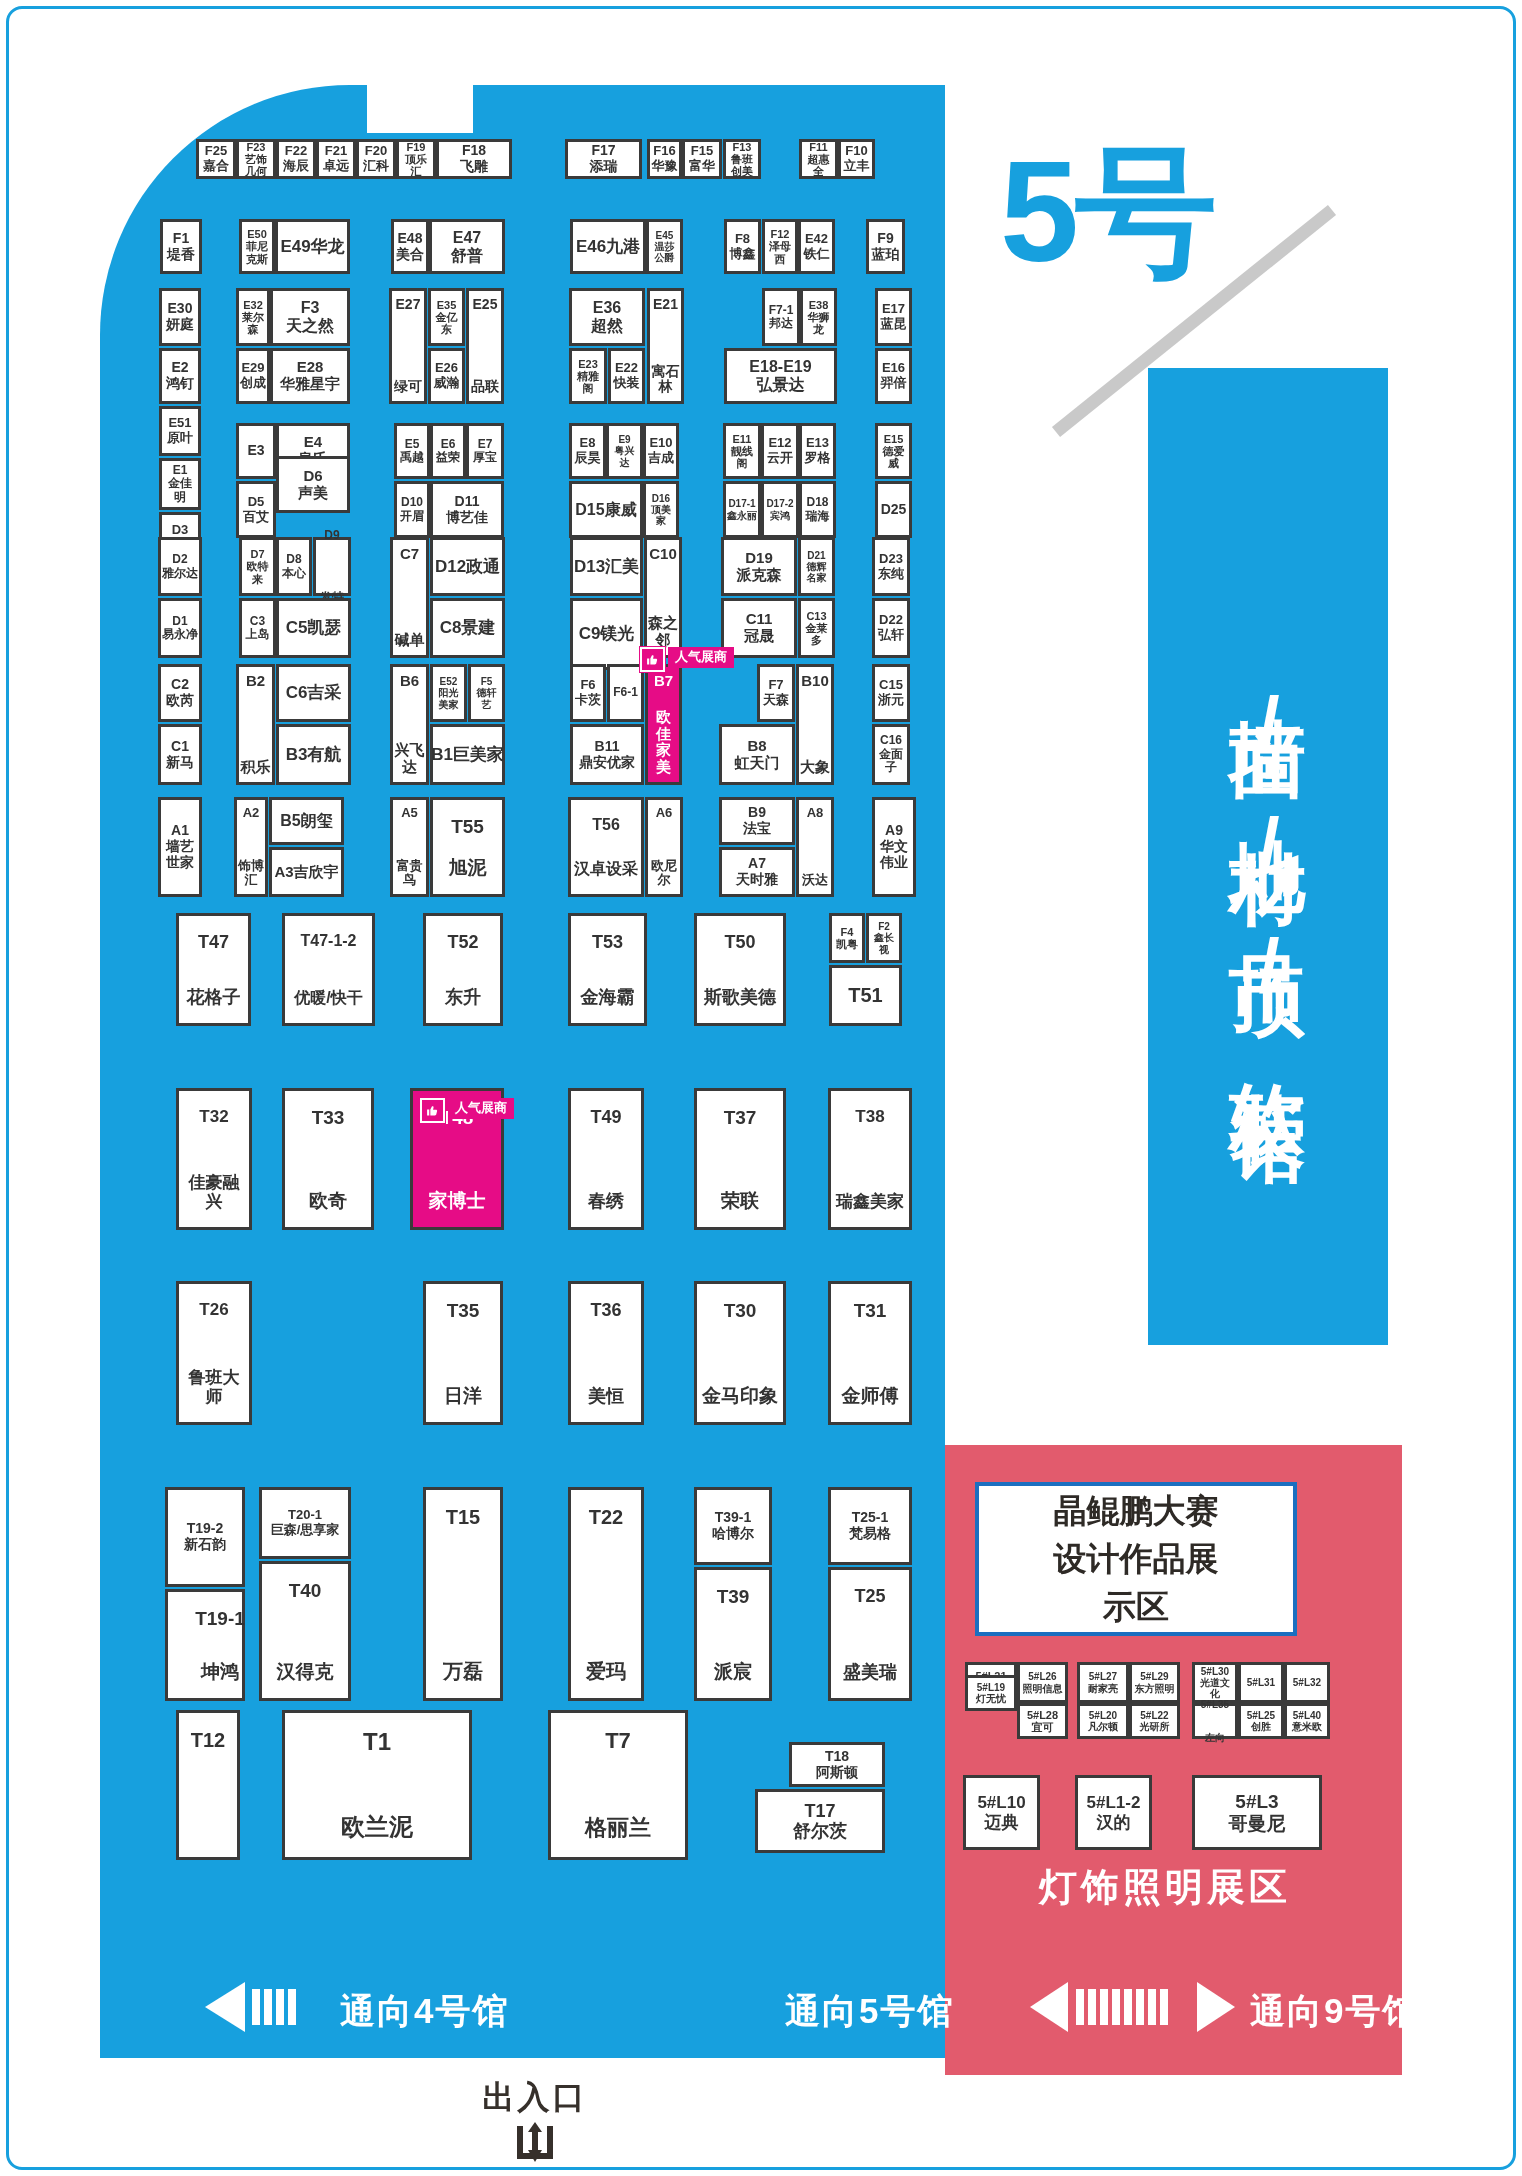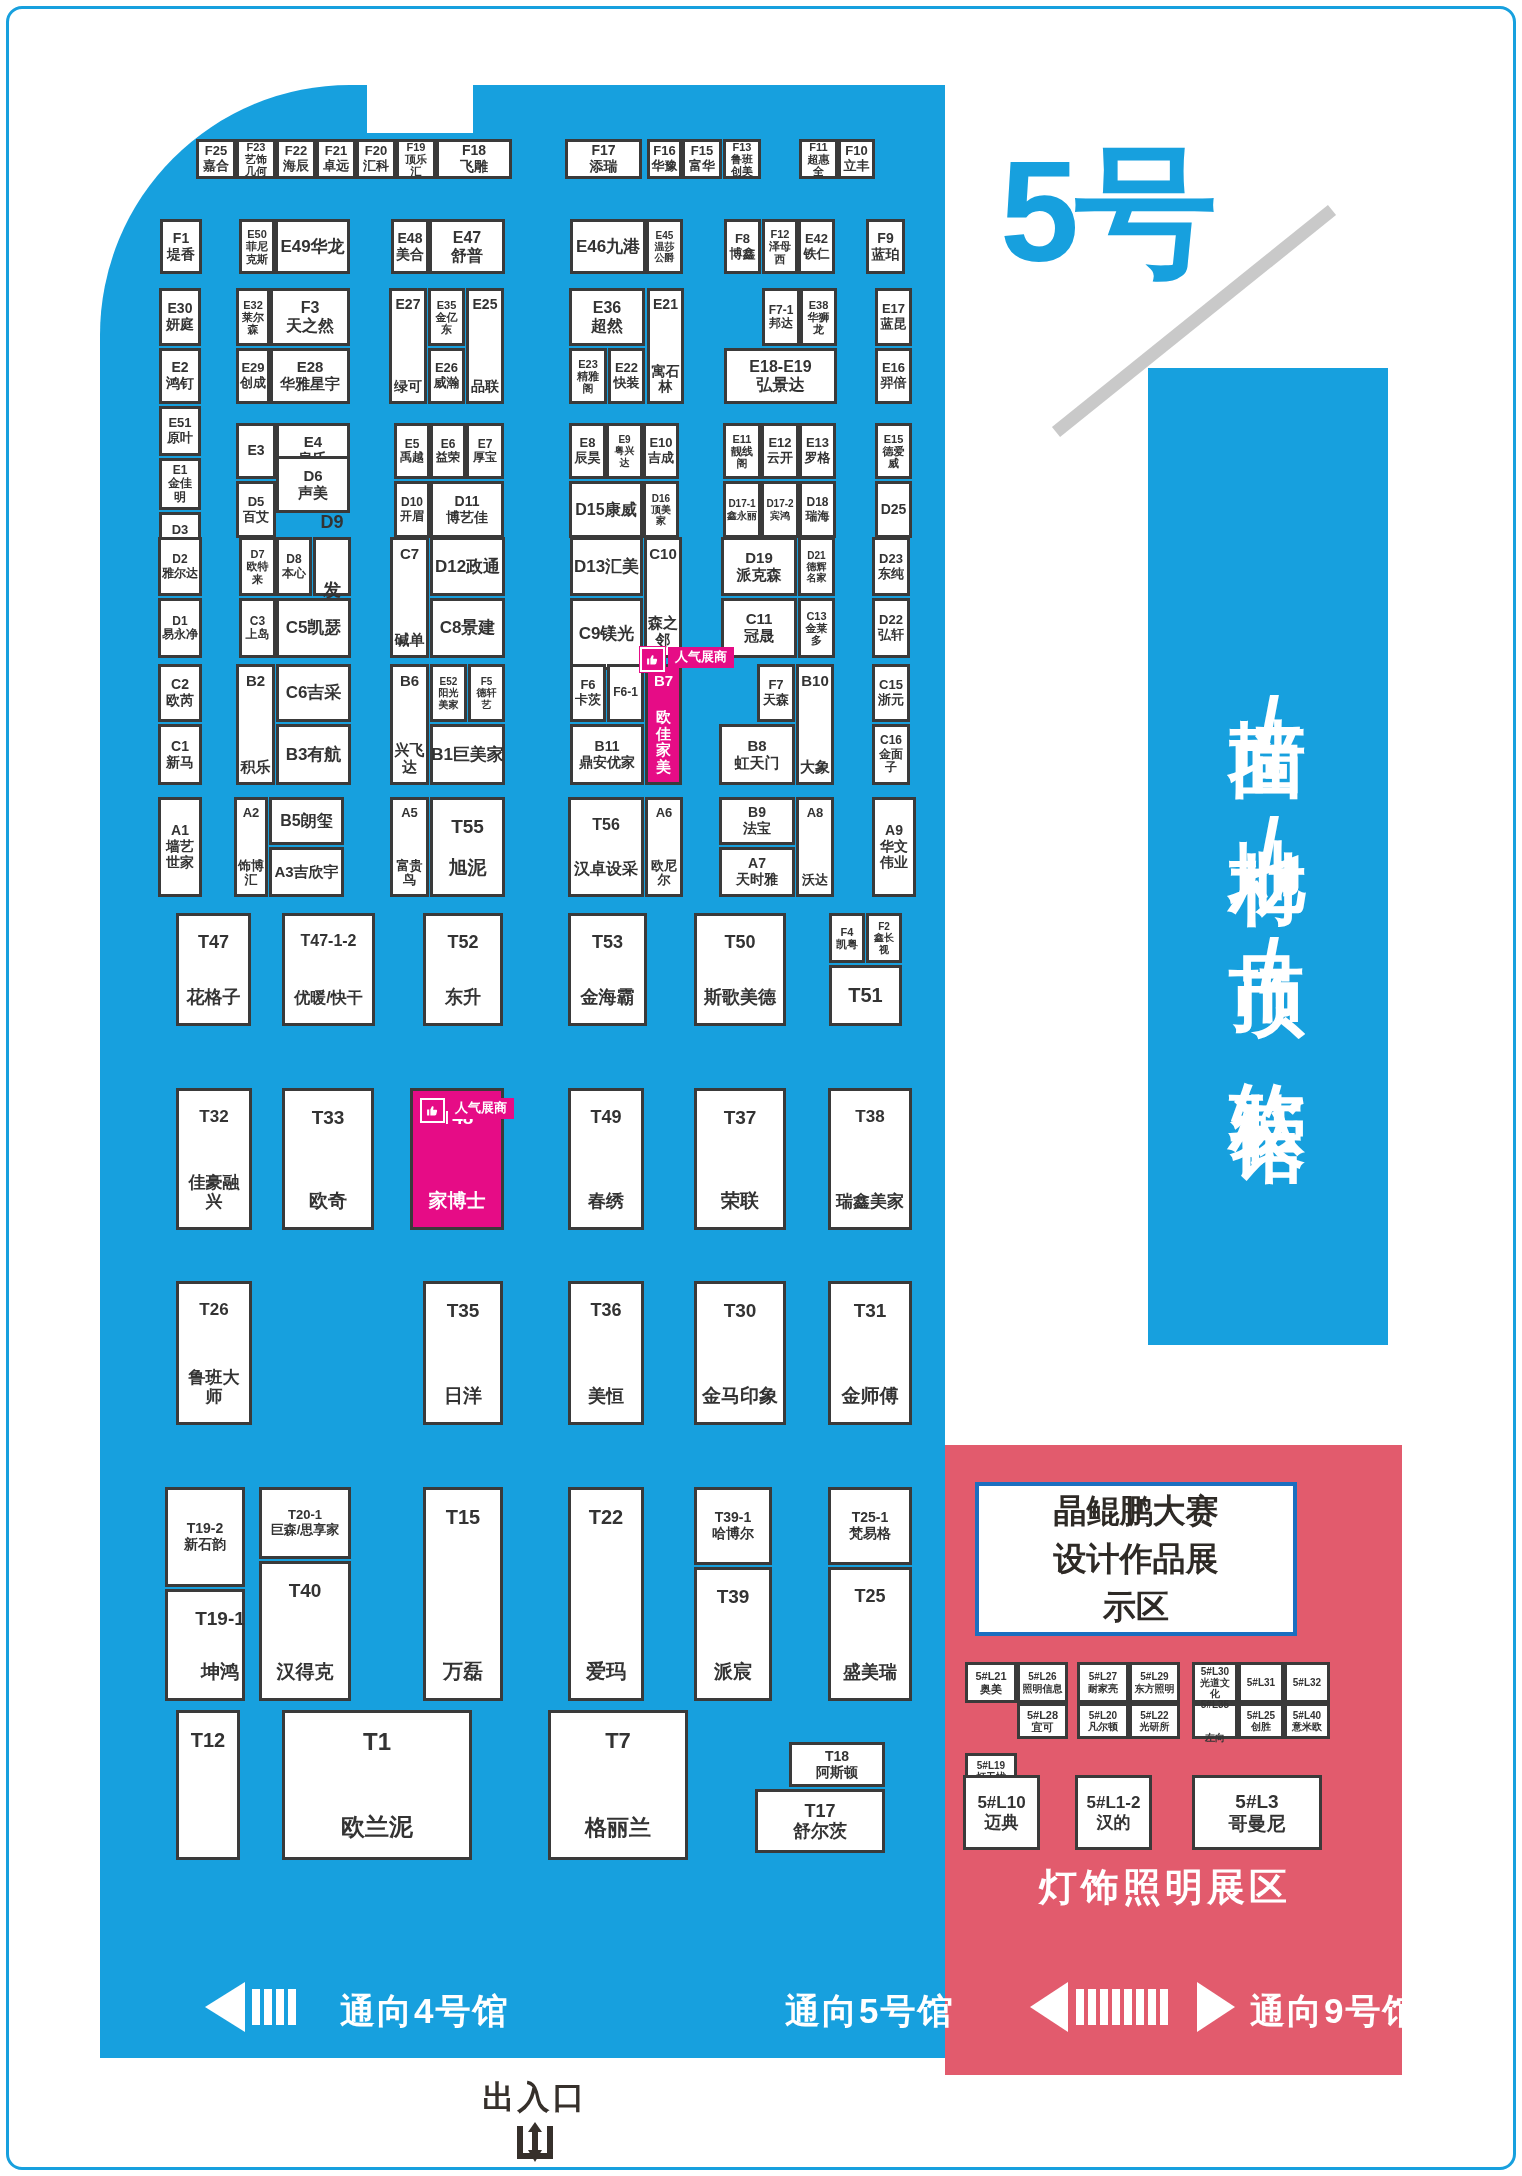--- a/index.html
+++ b/index.html
@@ -367,21 +367,21 @@
       <div class="bname">易永净</div>
     </div>
     <div class="booth" style="left: 239px; top: 537px; width: 37px; height: 59px; font-size: 11px;">
       <div class="bid">D7</div>
       <div class="bname">欧特来</div>
     </div>
     <div class="booth" style="left: 276px; top: 537px; width: 36px; height: 59px; font-size: 12px;">
       <div class="bid">D8</div>
       <div class="bname">本心</div>
     </div>
-    <div class="booth" style="left: 313px; top: 537px; width: 38px; height: 59px; font-size: 18px; gap: 48px;">
+    <div class="booth" style="left: 313px; top: 537px; width: 38px; height: 59px; font-size: 12px; gap: 48px;">
       <div class="bid">D9</div>
       <div class="bname">发特</div>
     </div>
     <div class="booth" style="left: 239px; top: 598px; width: 37px; height: 60px; font-size: 12px;">
       <div class="bid">C3</div>
       <div class="bname">上岛</div>
     </div>
     <div class="booth" style="left: 276px; top: 598px; width: 75px; height: 60px; font-size: 17px;">
       <div class="bid">C5凯瑟</div>
     </div>
@@ -712,21 +712,21 @@
     <div class="booth" style="left: 1192px; top: 1662px; width: 46px; height: 41px; font-size: 10px;">
       <div class="bid">5#L30</div>
       <div class="bname">光道文化</div>
     </div>
     <div class="booth" style="left: 1238px; top: 1662px; width: 46px; height: 41px; font-size: 10px;">
       <div class="bid">5#L31</div>
     </div>
     <div class="booth" style="left: 1284px; top: 1662px; width: 46px; height: 41px; font-size: 10px;">
       <div class="bid">5#L32</div>
     </div>
-    <div class="booth" style="left: 965px; top: 1753px; width: 52px; height: 36px; font-size: 10px;">
+    <div class="booth" style="left: 965px; top: 1675px; width: 52px; height: 36px; font-size: 10px;">
       <div class="bid">5#L19</div>
       <div class="bname">灯无忧</div>
     </div>
     <div class="booth" style="left: 1017px; top: 1703px; width: 51px; height: 36px; font-size: 11px;">
       <div class="bid">5#L28</div>
       <div class="bname">宜可</div>
     </div>
     <div class="booth" style="left: 1077px; top: 1703px; width: 52px; height: 36px; font-size: 10px;">
       <div class="bid">5#L20</div>
       <div class="bname">凡尔顿</div>

